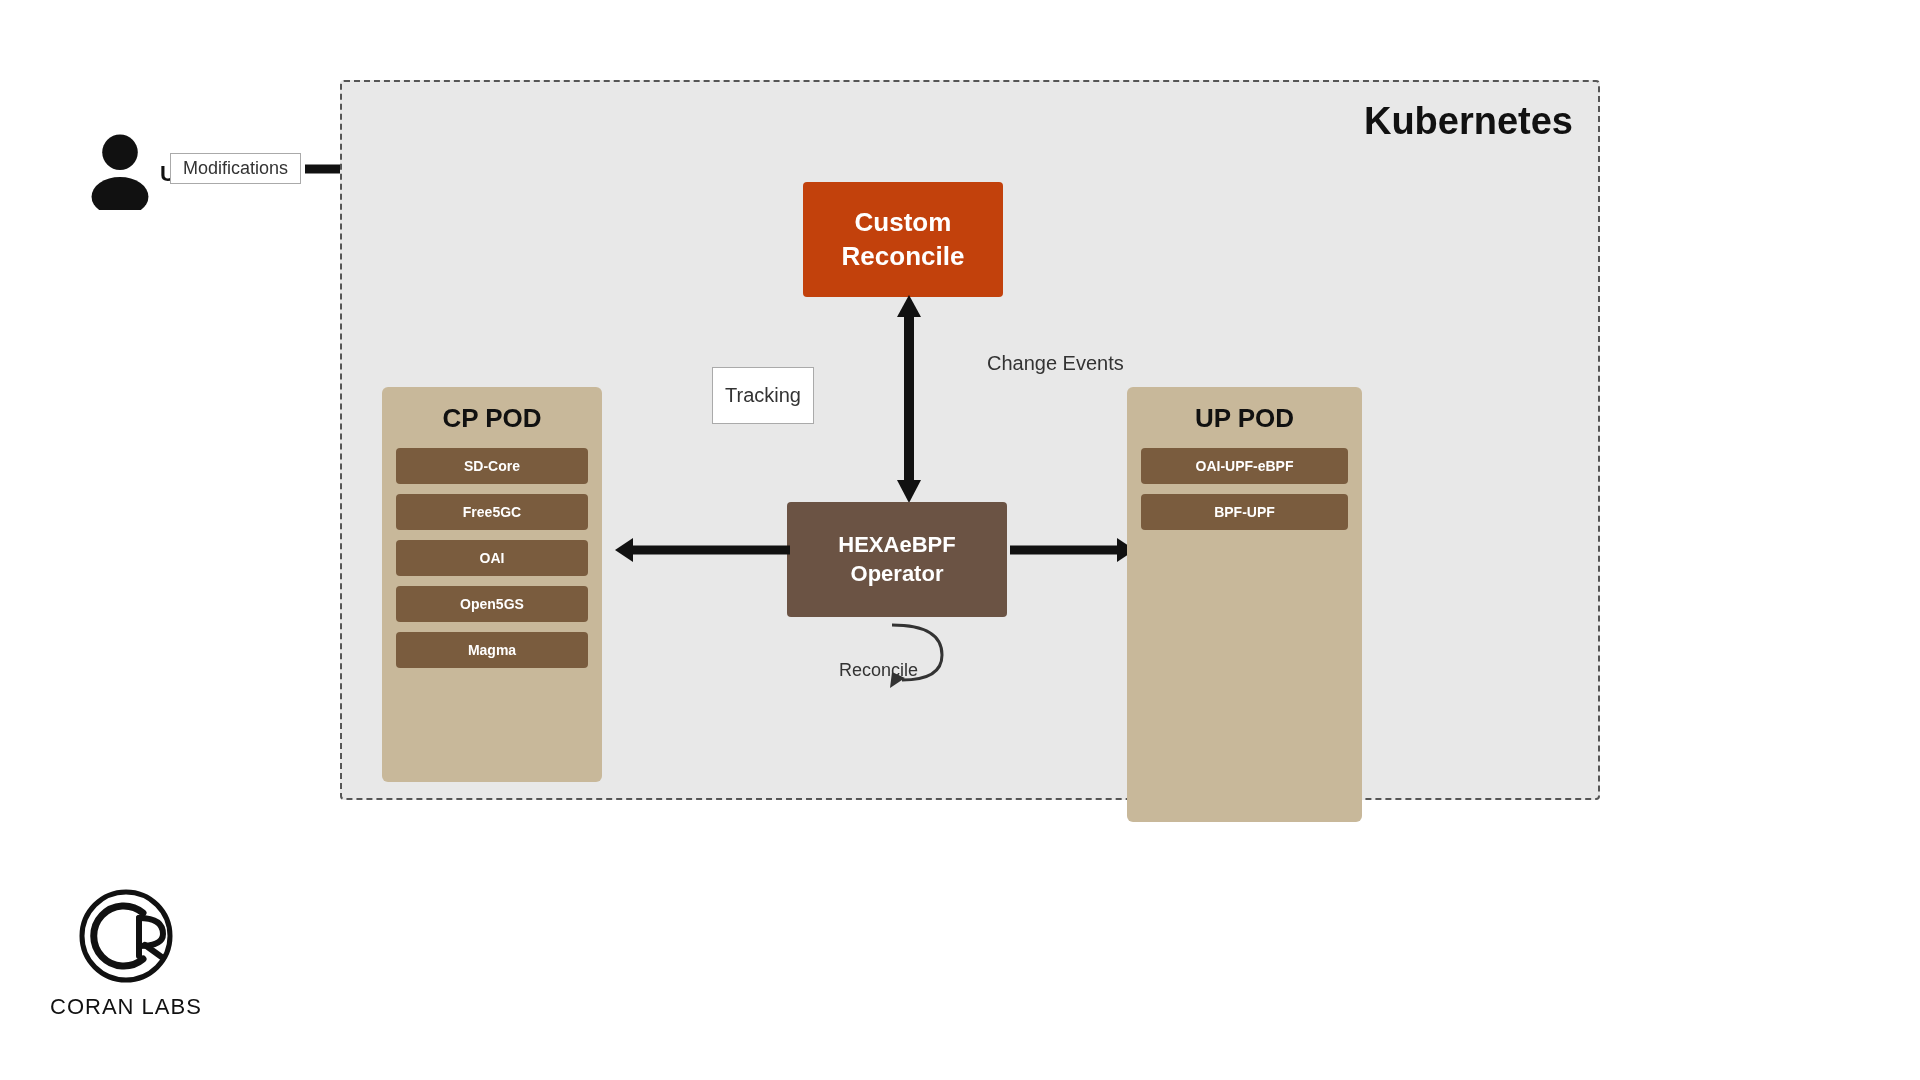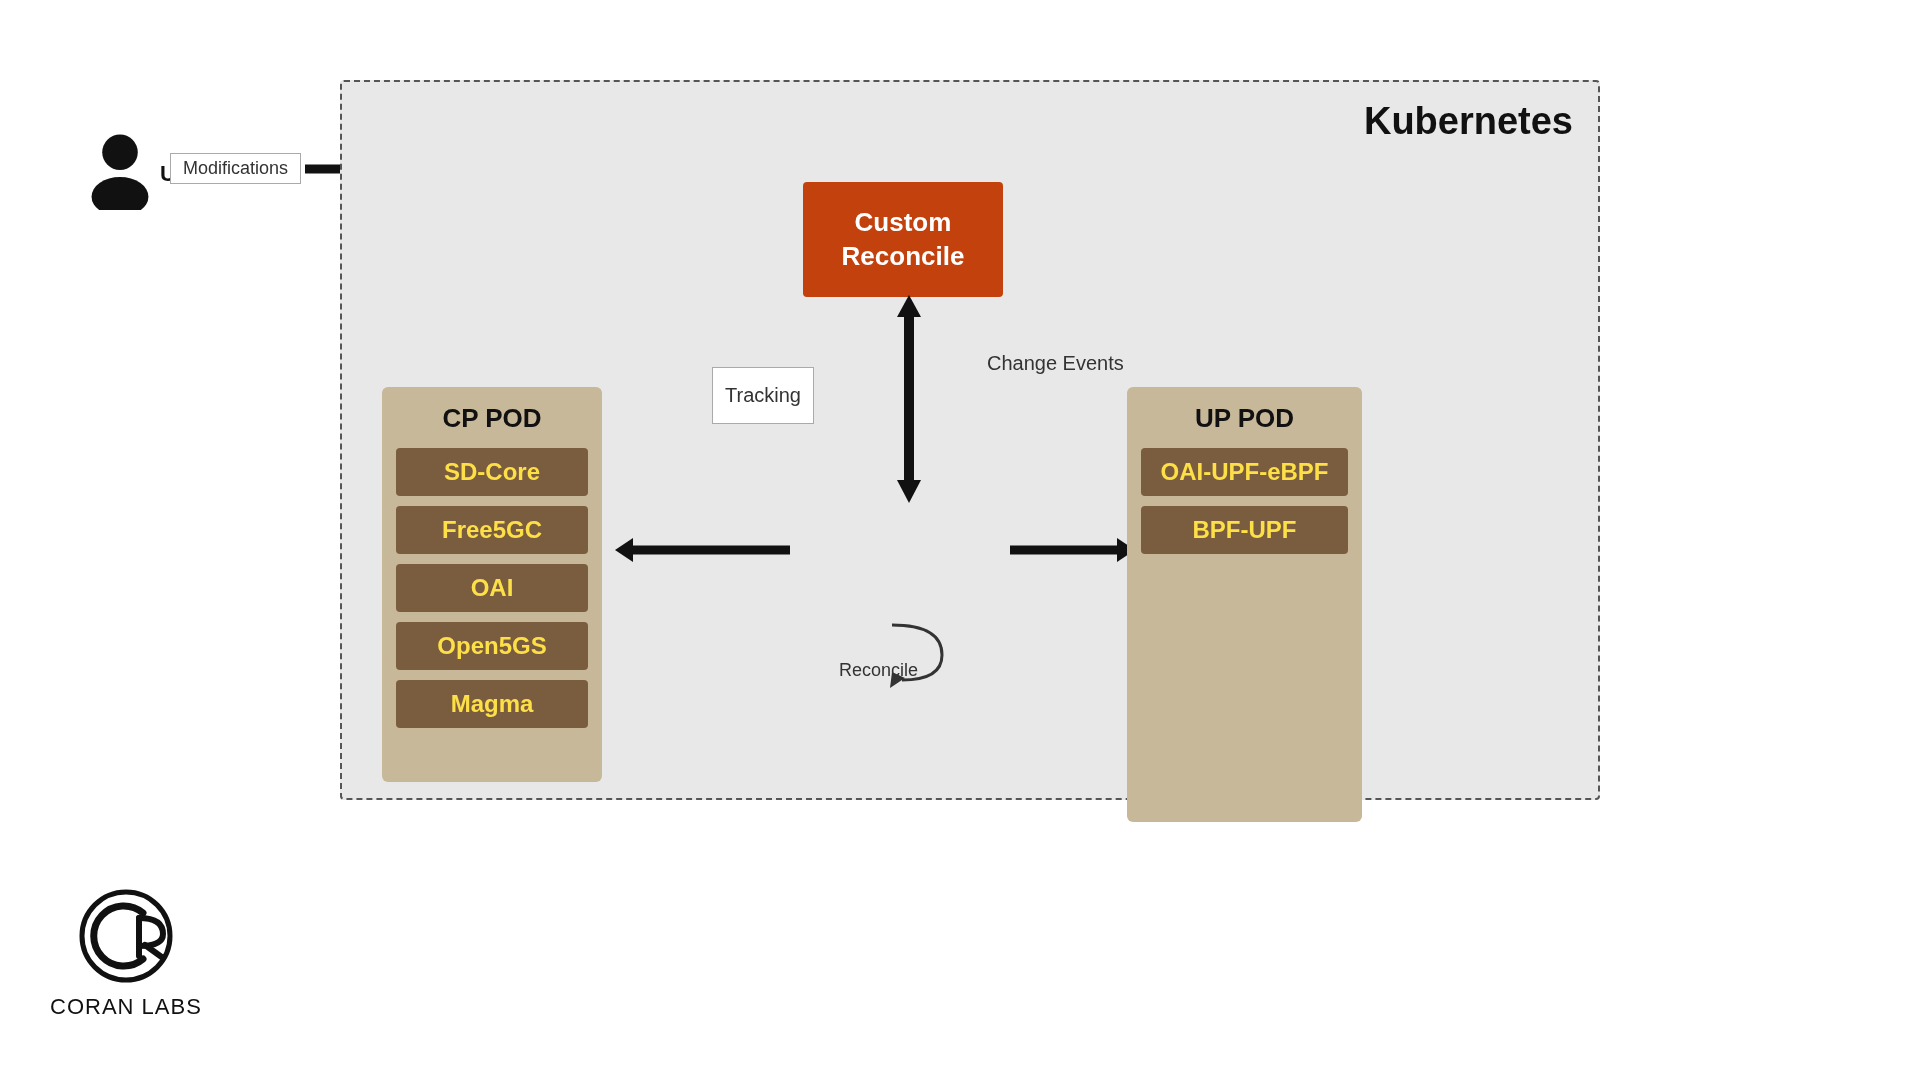--- a/index.html
+++ b/index.html
@@ -156,22 +156,22 @@
     .pod-title {
       font-size: 26px;
       font-weight: 900;
       color: #111;
       margin-bottom: 14px;
       text-align: center;
     }
 
     .pod-item {
       background: #7a5c3e;
-      color: #fde047;
-      font-size: 24px;
+      color: #ffffff;
+      font-size: 14px;
       font-weight: 700;
       text-align: center;
       padding: 10px 4px;
       border-radius: 4px;
       margin-bottom: 10px;
     }
 
     
     .up-pod-box {
       position: absolute;
@@ -278,20 +278,26 @@
   </svg>
 
   <div class="tracking-label">
     <span>Tracking</span>
   </div>
 
   <div class="change-events-label">
     <span>Change Events</span>
   </div>
 
+  <div class="operator-box">
+    <span class="operator-text">
+      <span>HEXAeBPF</span><br>
+      <span>Operator</span>
+    </span>
+  </div>
 
   <svg class="reconcile-arrow" width="90" height="70">
     <path d="M 20 5 Q 70 5 70 35 Q 70 60 30 60" fill="none" stroke="#333" stroke-width="3"></path>
     <polygon points="20,52 18,68 33,58" fill="#333"></polygon>
   </svg>
 
   <div class="reconcile-label">
     <span>Reconcile</span>
   </div>
 

